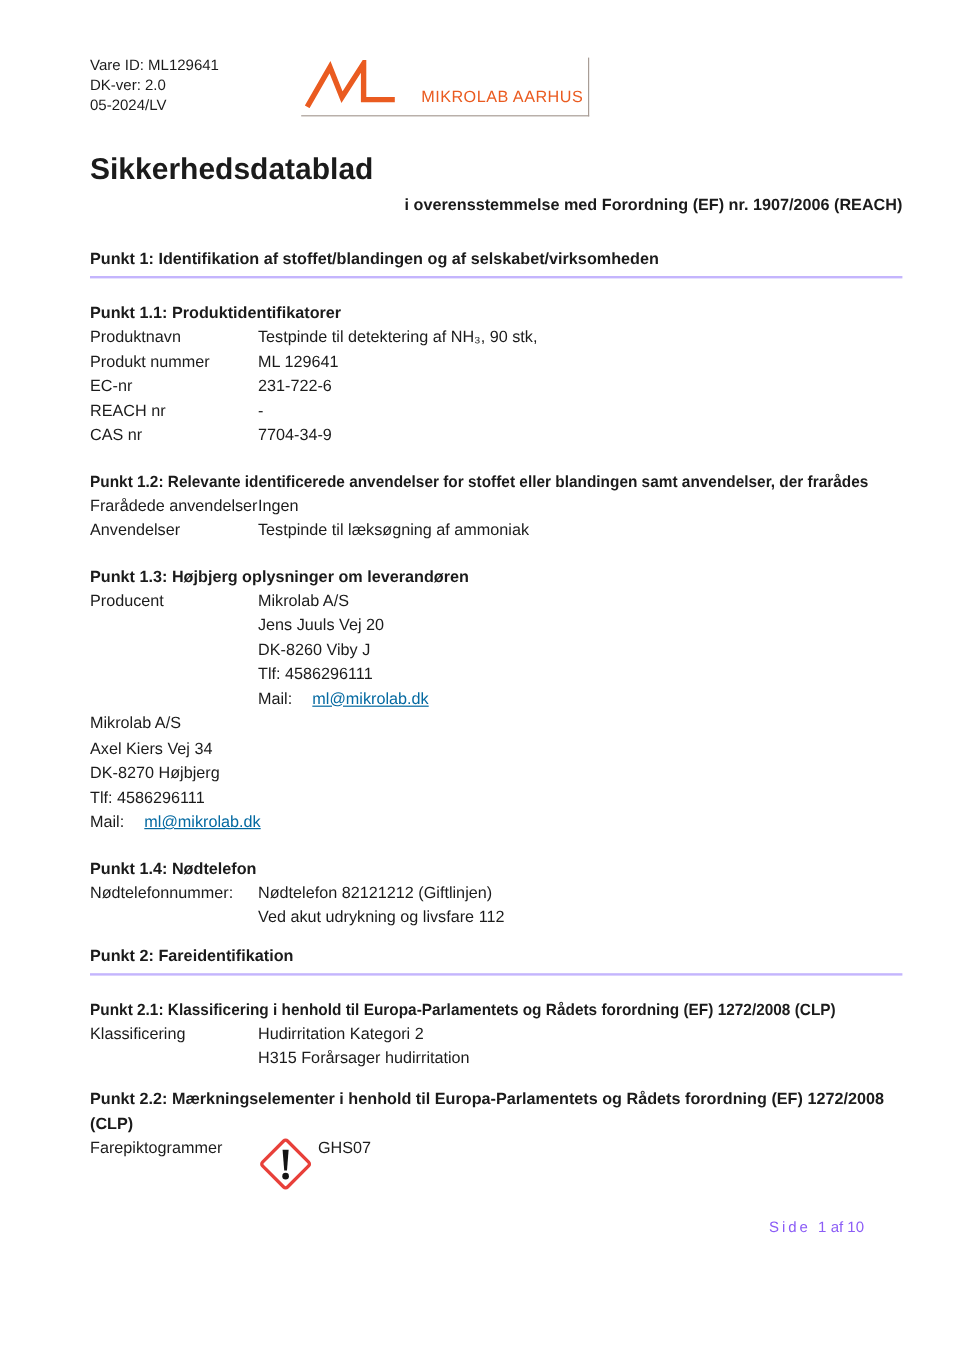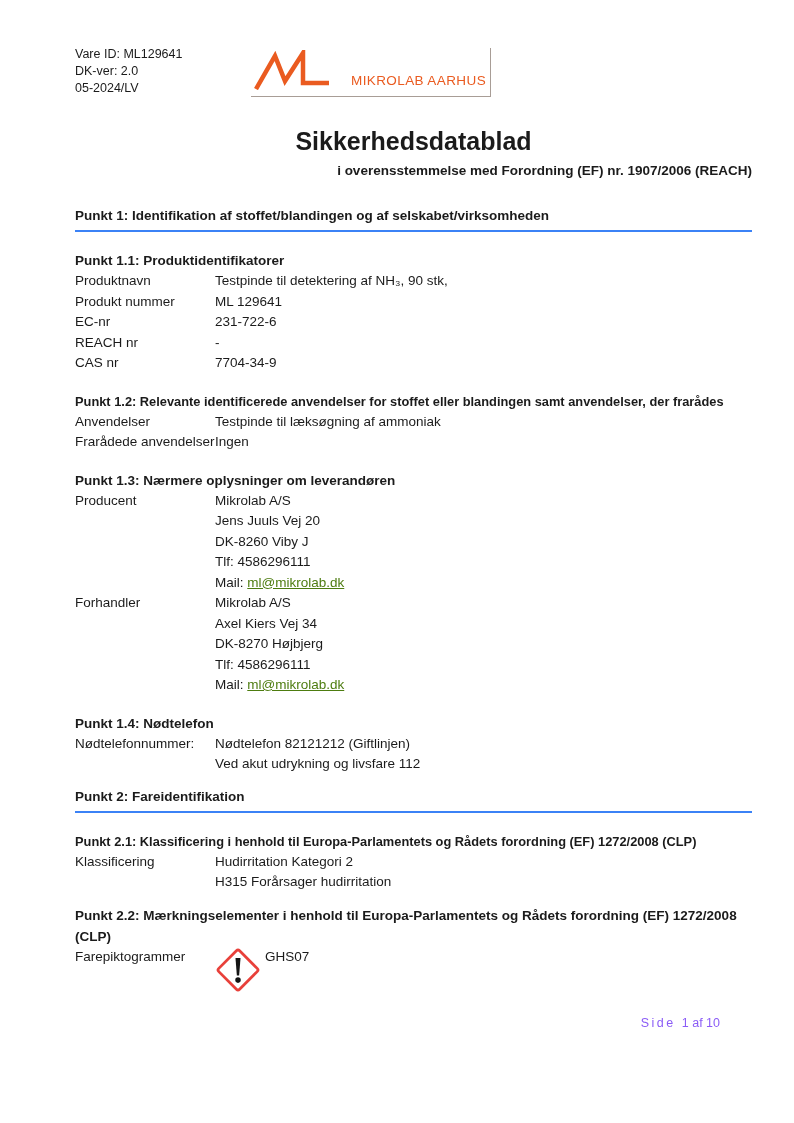--- a/index.html
+++ b/index.html
@@ -19,40 +19,40 @@
   .meta { font-size: 12.5px; line-height: 17px; }
   .logo {
     position: absolute; left: 176px; top: 2px;
     display: flex; align-items: flex-end; gap: 10px;
     padding: 2px 4px 6px 2px;
     border-right: 1px solid #a89d96;
     border-bottom: 1px solid #a89d96;
   }
   .logo-text { font-size: 13.5px; letter-spacing: 0.4px; color: #EA5B20; padding-bottom: 2px; }
   
-  .title { margin-top: 24px; text-align: center; font-size: 25px; font-weight: bold; line-height: 30px; }
+  .title { margin-top: 24px; font-size: 25px; font-weight: bold; line-height: 30px; }
   .subtitle { margin-top: 6px; text-align: right; font-size: 13.5px; font-weight: bold; line-height: 17px; }
   
   .sec-heading {
     font-size: 13.5px; font-weight: bold; line-height: 21px;
-    border-bottom: 2px solid #3b82f6; padding-bottom: 4px;
+    border-bottom: 2px solid #c4b5fd; padding-bottom: 4px;
   }
   .sec1-heading { margin-top: 26px; }
   .sec2-heading { margin-top: 11px; }
   .sub-heading { font-size: 13.5px; font-weight: bold; line-height: 21px; }
   .mt18 { margin-top: 18px; }
   .mt17 { margin-top: 17px; }
   .mt12 { margin-top: 12px; }
   .tight { display: inline-block; white-space: nowrap; transform: scaleX(0.95); transform-origin: 0 50%; }
   
   .row { display: flex; font-size: 13.5px; line-height: 20.5px; }
   .row .lbl { width: 140px; flex-shrink: 0; }
   .row .val { flex: 1; }
   .val-line { font-size: 13.5px; line-height: 20.5px; }
-  a.mail, .mail { color: #4d7c0f; text-decoration: underline; cursor: pointer; }
+  a.mail, .mail { color: #0369a1; text-decoration: underline; cursor: pointer; margin-left: 13px; }
   
   .picto-row { display: flex; font-size: 13.5px; line-height: 20.5px; margin-top: 0; }
   .picto-row .lbl { width: 140px; flex-shrink: 0; }
   .picto-box { display: flex; align-items: flex-start; }
   .ghs-code { margin-left: 4px; margin-bottom: 1px; font-size: 13.5px; }
   
   .footer {
     position: absolute; top: 1016px; right: 74px;
     font-size: 12.5px; color: #8b5cf6;
   }
@@ -99,41 +99,40 @@
     <div class="lbl">REACH nr</div>
     <div class="val">-</div>
   </div>
   <div class="row">
     <div class="lbl">CAS nr</div>
     <div class="val">7704-34-9</div>
   </div>
 
   <div class="sub-heading mt17"><span class="tight">Punkt 1.2: Relevante identificerede anvendelser for stoffet eller blandingen samt anvendelser, der frarådes</span></div>
   <div class="row">
+    <div class="lbl">Frarådede anvendelser</div>
+    <div class="val">Ingen</div>
+  </div>
+  <div class="row">
     <div class="lbl">Anvendelser</div>
     <div class="val">Testpinde til læksøgning af ammoniak</div>
   </div>
-  <div class="row">
-    <div class="lbl">Frarådede anvendelser</div>
-    <div class="val">Ingen</div>
-  </div>
 
-  <div class="sub-heading mt17">Punkt 1.3: Nærmere oplysninger om leverandøren</div>
+  <div class="sub-heading mt17">Punkt 1.3: Højbjerg oplysninger om leverandøren</div>
   <div class="row">
     <div class="lbl">Producent</div>
     <div class="val">
       <div class="val-line">Mikrolab A/S</div>
       <div class="val-line">Jens Juuls Vej 20</div>
       <div class="val-line">DK-8260 Viby J</div>
       <div class="val-line">Tlf: 4586296111</div>
       <div class="val-line"><span>Mail: </span><a class="mail">ml@mikrolab.dk</a></div>
     </div>
   </div>
   <div class="row">
-    <div class="lbl">Forhandler</div>
     <div class="val">
       <div class="val-line">Mikrolab A/S</div>
       <div class="val-line">Axel Kiers Vej 34</div>
       <div class="val-line">DK-8270 Højbjerg</div>
       <div class="val-line">Tlf: 4586296111</div>
       <div class="val-line"><span>Mail: </span><a class="mail">ml@mikrolab.dk</a></div>
     </div>
   </div>
 
   <div class="sub-heading mt17">Punkt 1.4: Nødtelefon</div>

